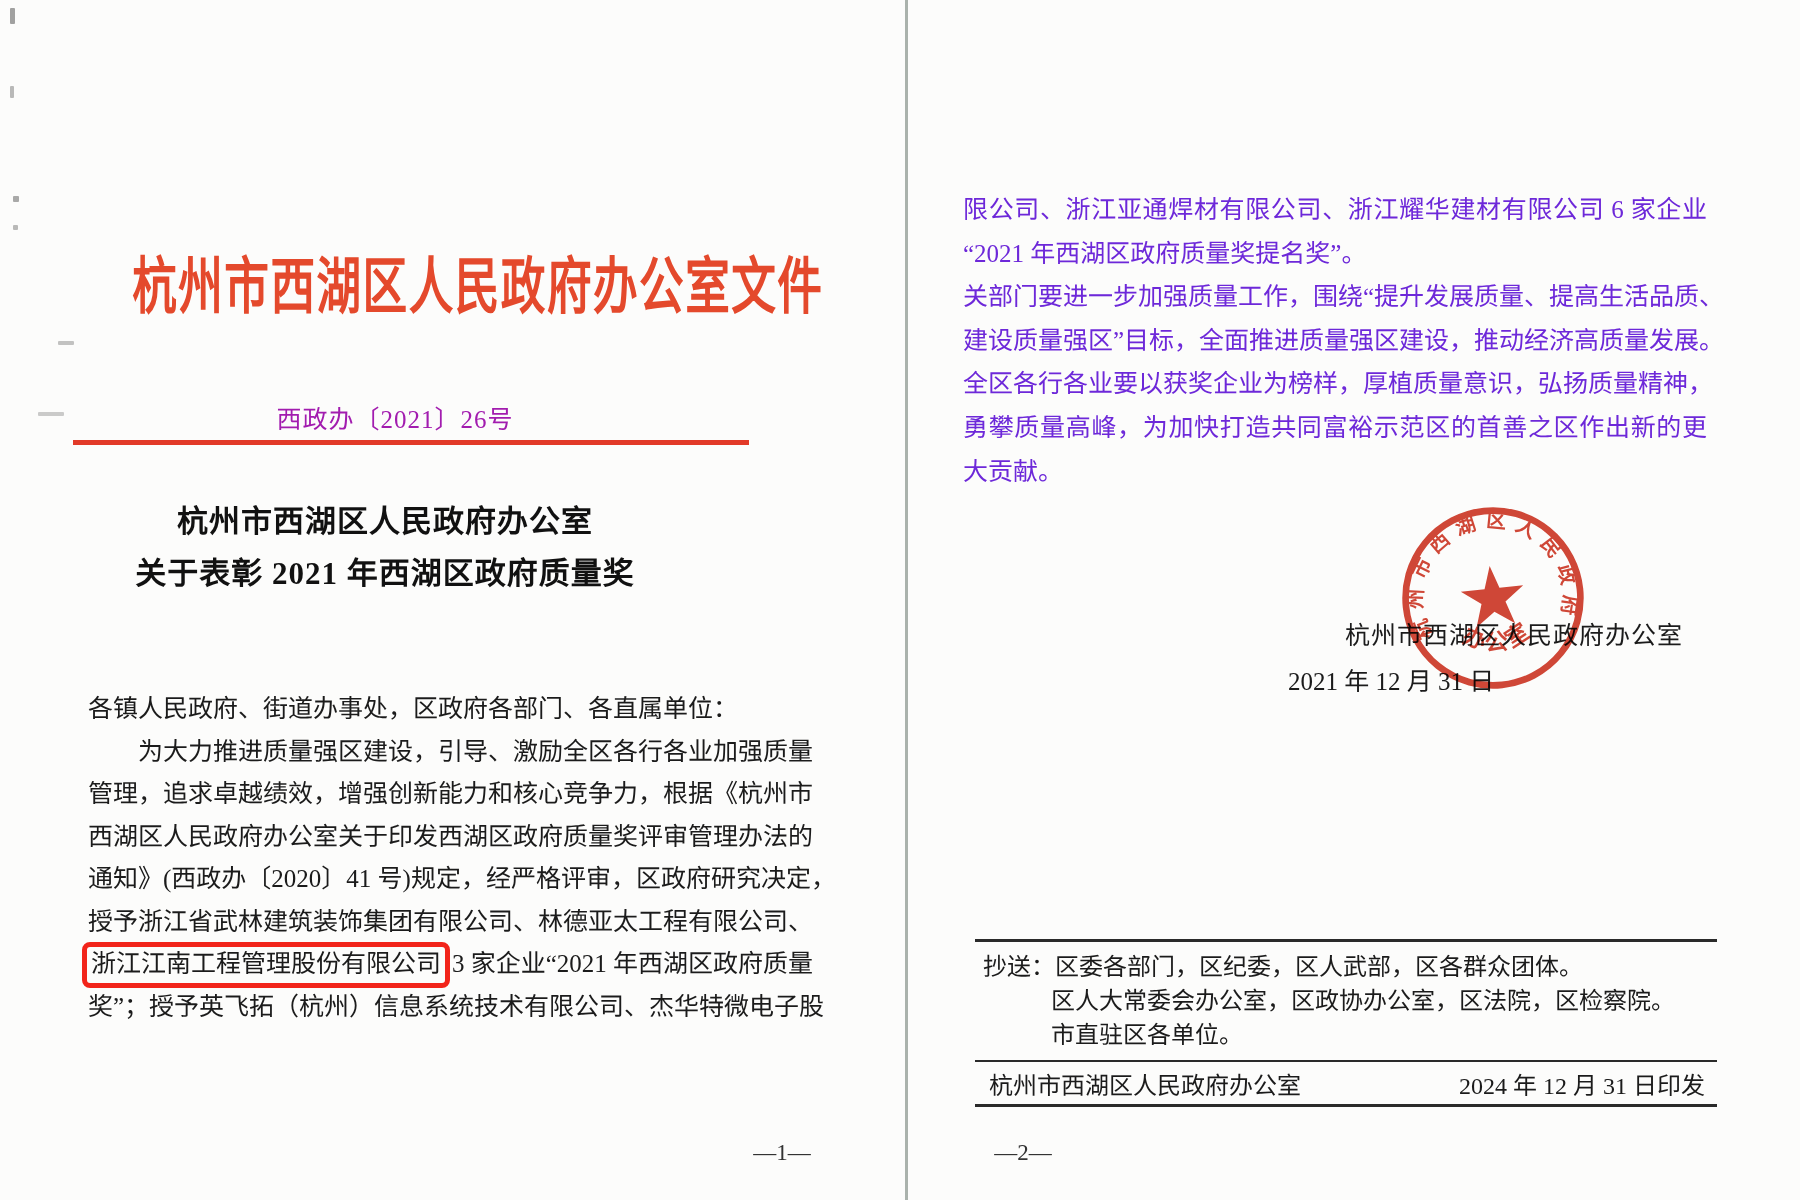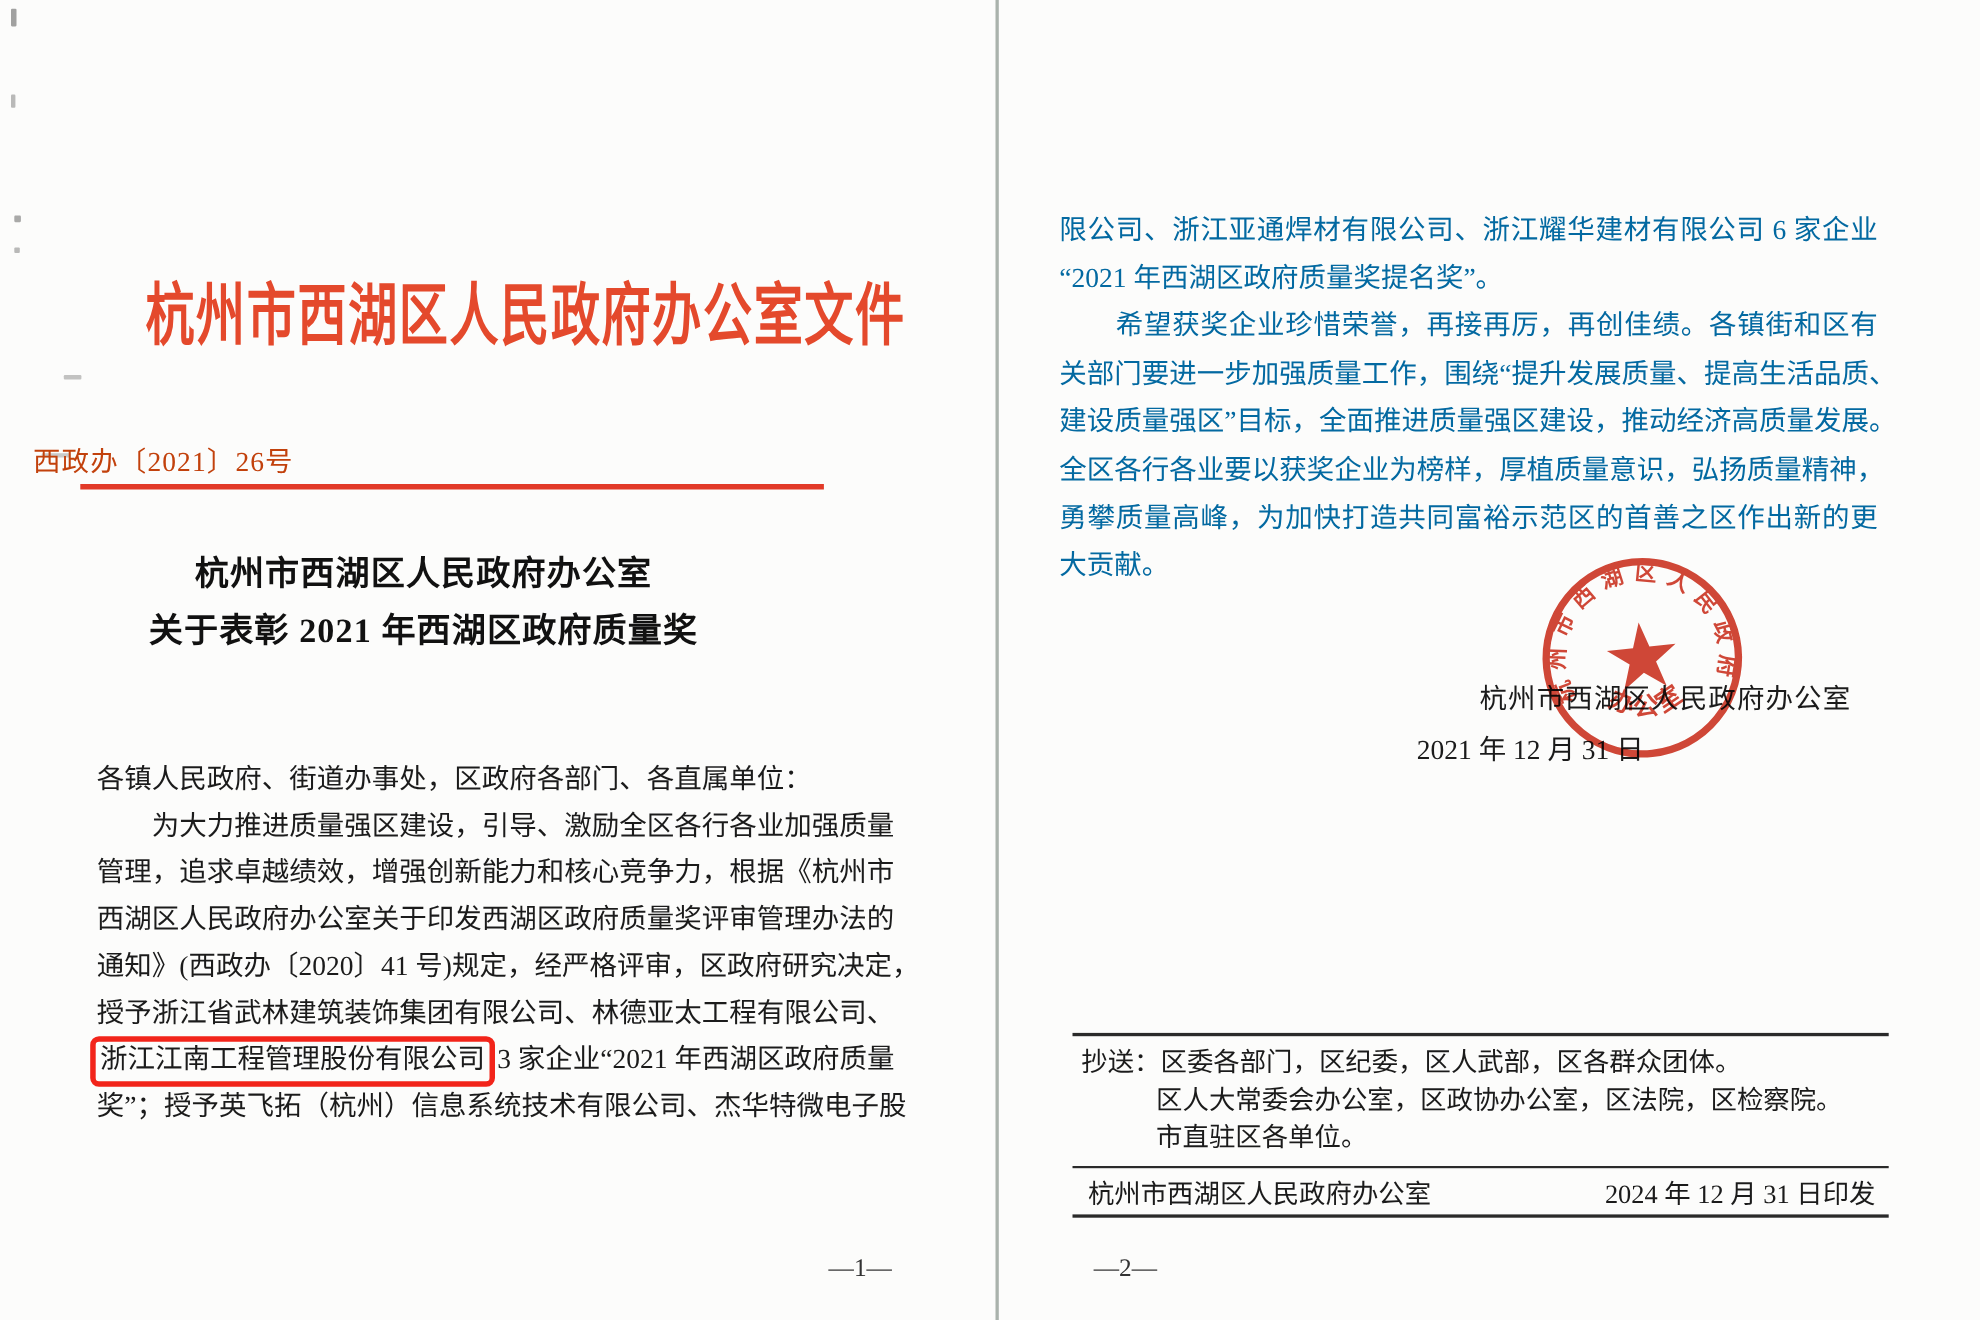--- a/index.html
+++ b/index.html
@@ -9,37 +9,37 @@
   
   .divider{position:absolute;left:905px;top:0;width:3px;height:1200px;background:#aab2ac;}
 
   
   .speck{position:absolute;background:#555;opacity:.55;border-radius:1px;}
 
   
   .p1-header{position:absolute;left:30px;top:236px;width:730px;text-align:center;
     color:#e4492c;font-size:62px;font-weight:bold;white-space:nowrap;
     transform:scaleX(.72);transform-origin:center;letter-spacing:2px;}
-  .p1-docnum{position:absolute;left:30px;top:399px;width:730px;text-align:left;
-    font-size:25px;color:#c2410c;letter-spacing:1px;}
+  .p1-docnum{position:absolute;left:30px;top:399px;width:730px;text-align:center;
+    font-size:25px;color:#a21caf;letter-spacing:1px;}
   .p1-rule{position:absolute;left:73px;top:440px;width:676px;height:5px;background:#e23a28;}
   .p1-title{position:absolute;left:30px;top:496px;width:710px;text-align:center;
     font-size:31px;font-weight:bold;color:#111;line-height:52px;letter-spacing:1px;}
 
   .p1-body{position:absolute;left:88px;top:688px;width:658px;font-size:25px;color:#1b1b1b;}
   .bline{height:42.5px;line-height:42.5px;text-align:justify;text-align-last:justify;white-space:nowrap;}
   .bline.no-just{text-align:center;text-align-last:left;font-family:Liberation Serif, serif;}
   .red-box{border:5px solid #f2241a;border-radius:8px;padding:3px 4px 6px 4px;margin:0 2px 0 -6px;font-family:Liberation Serif, serif;}
 
   .pagenum{position:absolute;top:1140px;width:100px;text-align:center;font-size:23px;color:#333;}
   .pagenum.p1{left:732px;}
   .pagenum.p2{left:973px;}
 
   
-  .p2-body{position:absolute;left:963px;top:188px;width:744px;font-size:25px;color:#0369a1;}
+  .p2-body{position:absolute;left:963px;top:188px;width:744px;font-size:25px;color:#6d28d9;}
   .p2-body .bline{height:43.6px;line-height:43.6px;}
 
   .p2-signature{position:absolute;left:1345px;top:615px;font-size:25px;color:#1b1b1b;letter-spacing:1px;white-space:nowrap;}
   .p2-date{position:absolute;left:1288px;top:661px;font-size:25px;color:#1b1b1b;white-space:nowrap;}
 
   .seal{position:absolute;left:1398px;top:503px;width:190px;height:190px;
     transform:rotate(-6deg);mix-blend-mode:multiply;opacity:.93;}
 
   .ccbox{position:absolute;left:975px;top:939px;width:742px;border-top:3px solid #2a2a2a;
     font-size:24px;color:#1b1b1b;}
@@ -82,21 +82,20 @@
     <div class="bline">奖”；授予英飞拓（杭州）信息系统技术有限公司、杰华特微电子股</div>
   </div>
 
   <div class="pagenum p1">—1—</div>
 
   <div class="divider"></div>
 
   <div class="p2-body">
     <div class="bline">限公司、浙江亚通焊材有限公司、浙江耀华建材有限公司 6 家企业</div>
     <div class="bline no-just">“2021 年西湖区政府质量奖提名奖”。</div>
-    <div class="bline">　　希望获奖企业珍惜荣誉，再接再厉，再创佳绩。各镇街和区有</div>
     <div class="bline">关部门要进一步加强质量工作，围绕“提升发展质量、提高生活品质、</div>
     <div class="bline">建设质量强区”目标，全面推进质量强区建设，推动经济高质量发展。</div>
     <div class="bline">全区各行各业要以获奖企业为榜样，厚植质量意识，弘扬质量精神，</div>
     <div class="bline">勇攀质量高峰，为加快打造共同富裕示范区的首善之区作出新的更</div>
     <div class="bline no-just">大贡献。</div>
   </div>
 
   <div class="p2-signature">杭州市西湖区人民政府办公室</div>
   <div class="p2-date">2021 年 12 月 31 日</div>
 

